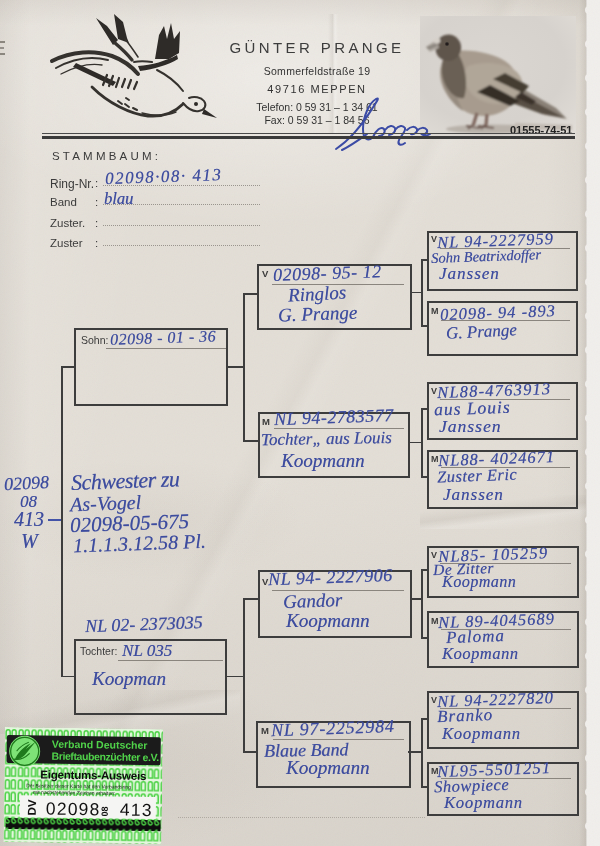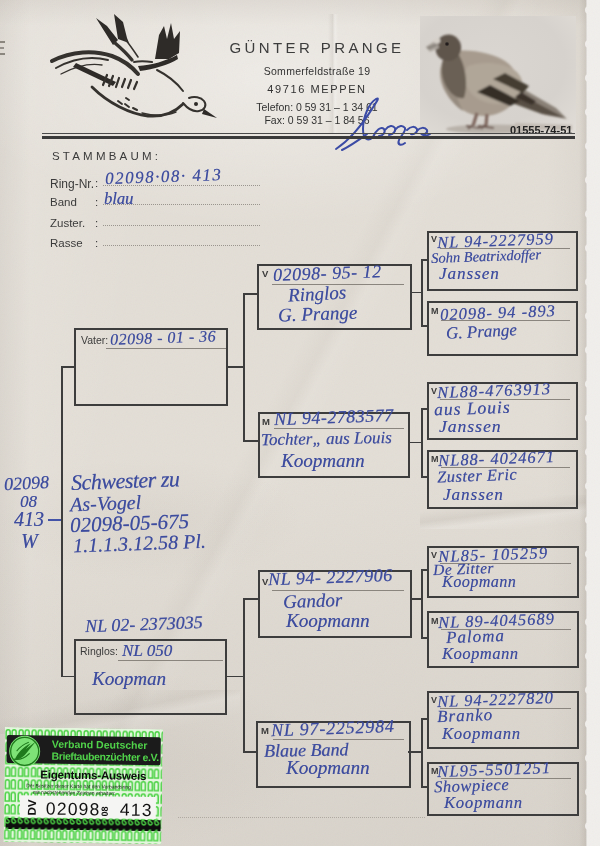--- a/index.html
+++ b/index.html
@@ -209,21 +209,21 @@
 
   <div class="dot" style="left:103px;top:204px;width:157px;"></div>
 
   <div class="abs hw" style="left:104px;top:189px;font-size:16.5px;">blau</div>
 
   <div class="abs pr" style="left:50px;top:217px;font-size:11.5px;">Zuster.</div>
   <div class="abs pr" style="left:95px;top:217px;font-size:11.5px;">:</div>
 
   <div class="dot" style="left:103px;top:225px;width:157px;"></div>
 
-  <div class="abs pr" style="left:50px;top:237px;font-size:11.5px;">Rasse</div>
+  <div class="abs pr" style="left:50px;top:237px;font-size:11.5px;">Zuster</div>
   <div class="abs pr" style="left:95px;top:237px;font-size:11.5px;">:</div>
 
   <div class="dot" style="left:103px;top:245px;width:157px;"></div>
 
   <div class="vline" style="left:61px;top:366px;height:311px;"></div>
 
   <div class="hline" style="left:61px;top:366px;width:13px;"></div>
 
   <div class="hline" style="left:61px;top:675.5px;width:13px;"></div>
 
@@ -263,28 +263,28 @@
   <div class="hline" style="left:421px;top:569px;width:6px;"></div>
   <div class="hline" style="left:421px;top:637px;width:6px;"></div>
 
   <div class="vline" style="left:421px;top:718px;height:69px;"></div>
 
   <div class="hline" style="left:408px;top:751px;width:13px;"></div>
   <div class="hline" style="left:421px;top:718px;width:6px;"></div>
   <div class="hline" style="left:421px;top:786px;width:6px;"></div>
 
   <div class="box" style="left:74px;top:328px;width:150px;height:74px;"></div>
-  <div class="abs pr" style="left:81px;top:334px;font-size:10.5px;">Vater:</div>
+  <div class="abs pr" style="left:81px;top:334px;font-size:10.5px;">Sohn:</div>
   <div class="uline" style="left:106px;top:348px;width:120px;"></div>
   <div class="abs hw" style="left:110px;top:329px;font-size:16px;letter-spacing:0.5px;transform:rotate(-2deg);">02098 - 01 - 36</div>
 
   <div class="box" style="left:74px;top:639px;width:149px;height:72px;"></div>
-  <div class="abs pr" style="left:80px;top:645px;font-size:10.5px;">Ringlos:</div>
+  <div class="abs pr" style="left:80px;top:645px;font-size:10.5px;">Tochter:</div>
   <div class="uline" style="left:118px;top:660px;width:105px;"></div>
-  <div class="abs hw" style="left:122px;top:641px;font-size:17px;">NL 050</div>
+  <div class="abs hw" style="left:122px;top:641px;font-size:17px;">NL 035</div>
   <div class="abs hw" style="left:92px;top:668px;font-size:19px;">Koopman</div>
 
   <div class="abs hw" style="left:85px;top:614px;font-size:18px;transform:rotate(-2deg);">NL 02- 2373035</div>
 
   <div class="abs hw" style="left:4px;top:473px;font-size:18px;transform:rotate(-3deg);">02098</div>
   <div class="abs hw" style="left:20px;top:492px;font-size:17px;">08</div>
   <div class="abs hw" style="left:14px;top:508px;font-size:20px;">413</div>
   <div class="abs hw" style="left:21px;top:530px;font-size:20px;">W</div>
 
   <div class="abs hw" style="left:71px;top:468px;font-size:22px;letter-spacing:-0.5px;transform:rotate(-2deg);">Schwester zu</div>

